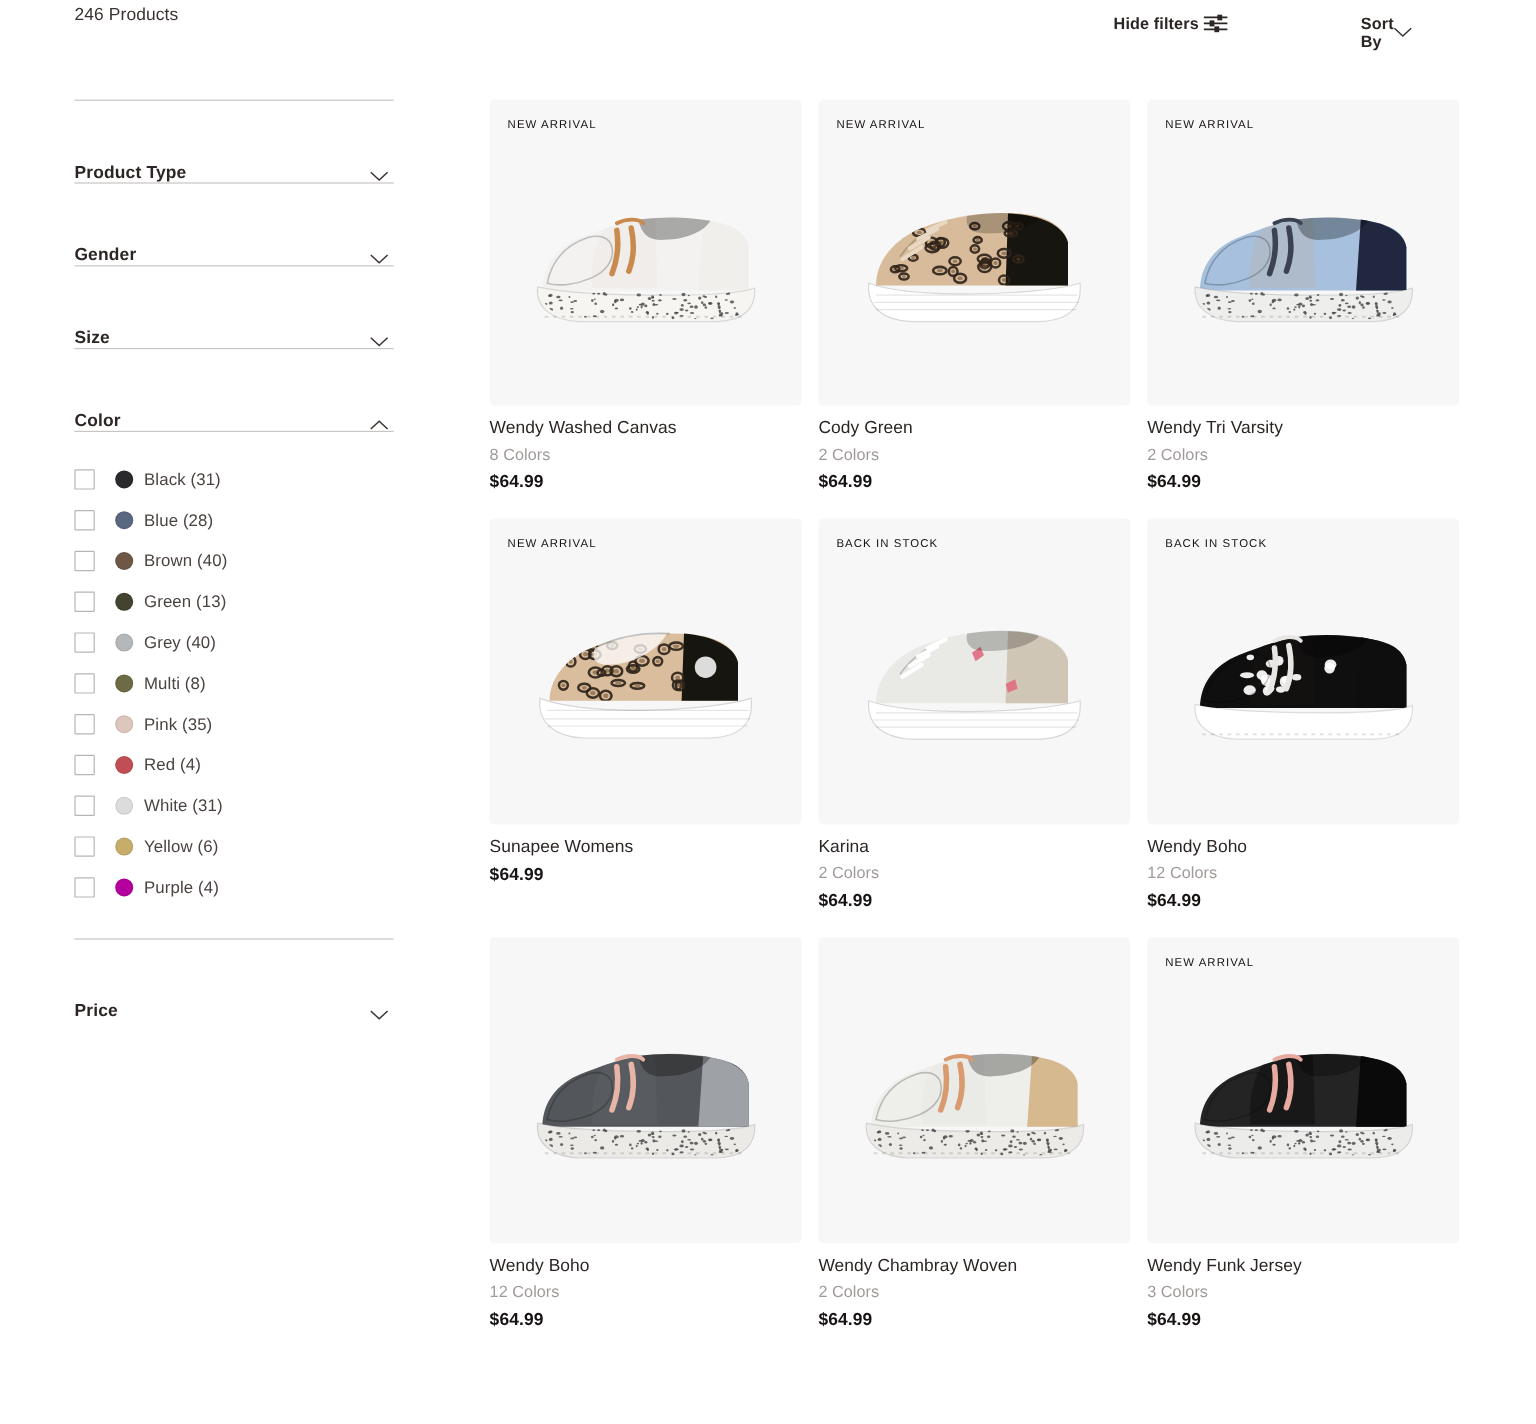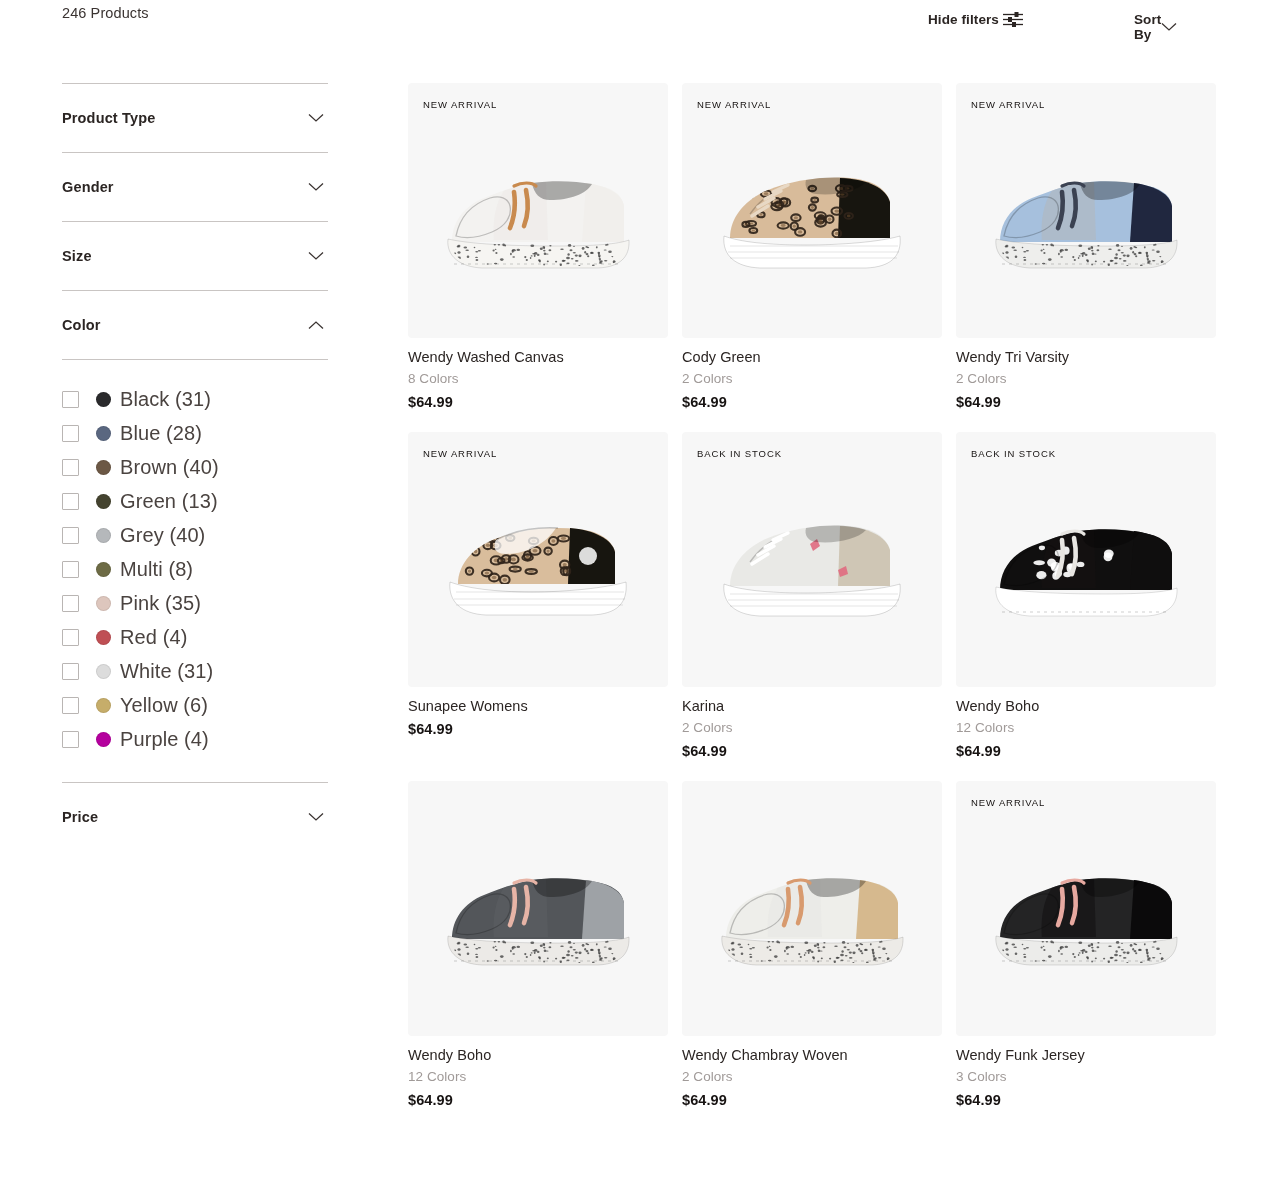--- a/index.html
+++ b/index.html
@@ -36,21 +36,21 @@
   }
   .sort-by-label {
     font-size: 13.5px; font-weight: bold; color: #2b2523; letter-spacing: .1px;
   }
 
   
   .sidebar { position: absolute; left: 62px; top: 83px; width: 266px; }
   .divider { height: 1px; background: #c9c5c3; width: 266px; }
   .facet { cursor: pointer; }
   .facet-head {
-    height: 68px; display: flex; align-items: center;
+    height: 68px; display: flex; align-items: flex-end;
     justify-content: space-between; padding-right: 4px;
   }
   .facet-title {
     font-size: 14.5px; font-weight: bold; color: #2b2523; letter-spacing: .15px;
   }
   .chev { width: 16px; height: 10px; display: block; }
 
   .color-list { padding: 22px 0 26px 0; }
   .color-row {
     display: flex; align-items: center; height: 34px; cursor: pointer;
@@ -58,21 +58,21 @@
   .cb {
     width: 17px; height: 17px; border: 1px solid #b9b5b3;
     background: #fff; flex: 0 0 auto; border-radius: 1px;
   }
   .swatch {
     width: 15px; height: 15px; border-radius: 50%;
     margin-left: 17px; flex: 0 0 auto;
     box-shadow: inset 0 0 0 1px rgba(0,0,0,.07);
   }
   .color-label {
-    margin-left: 9px; font-size: 20px; color: #4a4340; letter-spacing: .1px;
+    margin-left: 9px; font-size: 14px; color: #4a4340; letter-spacing: .1px;
   }
 
   
   .grid {
     position: absolute; left: 408px; top: 83px;
     width: 814px;
     display: grid;
     grid-template-columns: repeat(3, 260px);
     column-gap: 14px;
     row-gap: 21px;

